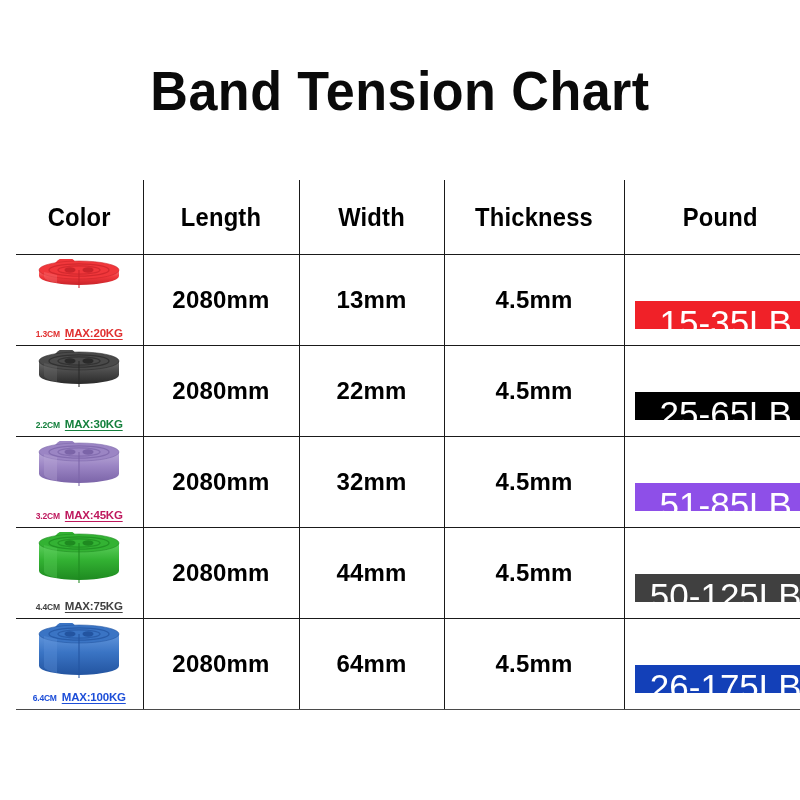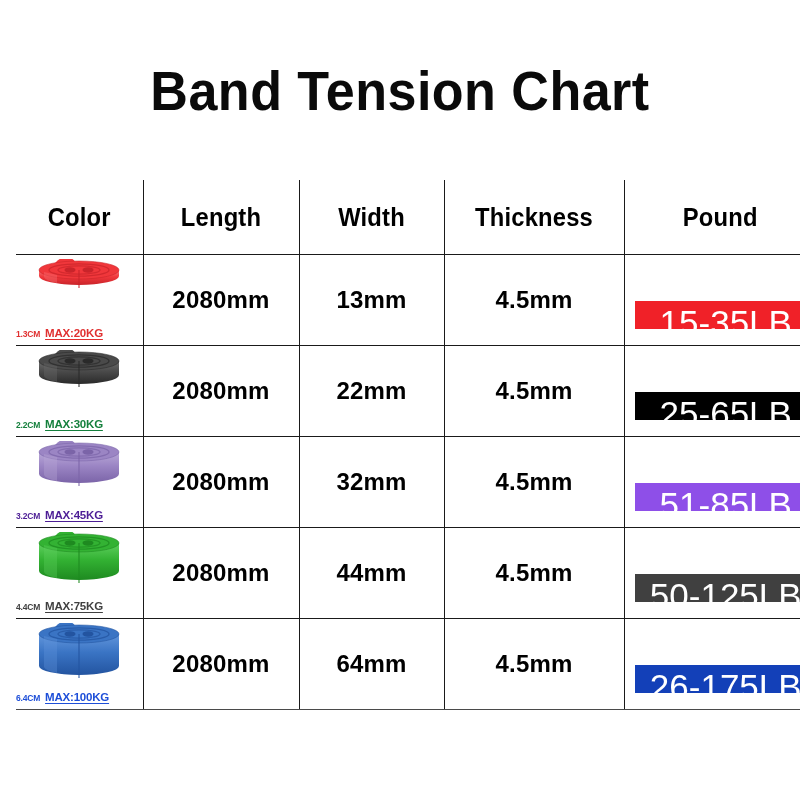--- a/index.html
+++ b/index.html
@@ -91,21 +91,21 @@
     position: absolute;
     left: 50%;
     transform: translateX(-50%);
     top: 4px;
   }
   .caption {
     position: absolute;
     left: 0;
     right: 0;
     bottom: 5px;
-    text-align: left;
+    text-align: center;
     white-space: nowrap;
     line-height: 11px;
   }
   .cap-cm {
     font-size: 8.5px;
     font-weight: bold;
     letter-spacing: -0.2px;
   }
   .cap-max {
     font-size: 11.5px;
@@ -268,21 +268,21 @@
     <ellipse cx="42" cy="11" rx="30" ry="6.12" fill="none" stroke="#7B64A8" stroke-width="1.4" opacity="0.75"></ellipse>
     <ellipse cx="42" cy="11" rx="21" ry="4.140000000000001" fill="none" stroke="#7B64A8" stroke-width="1.4" opacity="0.7"></ellipse>
 
     <ellipse cx="33" cy="11" rx="5.5" ry="2.6999999999999997" fill="#7B64A8"></ellipse>
     <ellipse cx="51" cy="11" rx="5.5" ry="2.6999999999999997" fill="#7B64A8"></ellipse>
 
     <line x1="42" y1="11" x2="42" y2="45" stroke="#7B64A8" stroke-width="1.6" opacity="0.65"></line>
 
     <path d="M7 13 L7 34 A40 9 0 0 0 20 40 L20 16 Z" fill="#B9A8D8" opacity="0.35"></path>
   </svg></div>
-        <div class="caption" style="color:#4c1d95">
+        <div class="caption" style="color:#be185d">
           <span class="cap-cm">3.2CM</span><span class="cap-max">MAX:45KG</span>
         </div>
       </div>
     </td>
     <td class="cell-val">2080mm</td>
     <td class="cell-val">32mm</td>
     <td class="cell-val">4.5mm</td>
     <td class="pound-cell">
       <div class="badge" style="background:#8E4FE8">51-85LB</div>
     </td>

